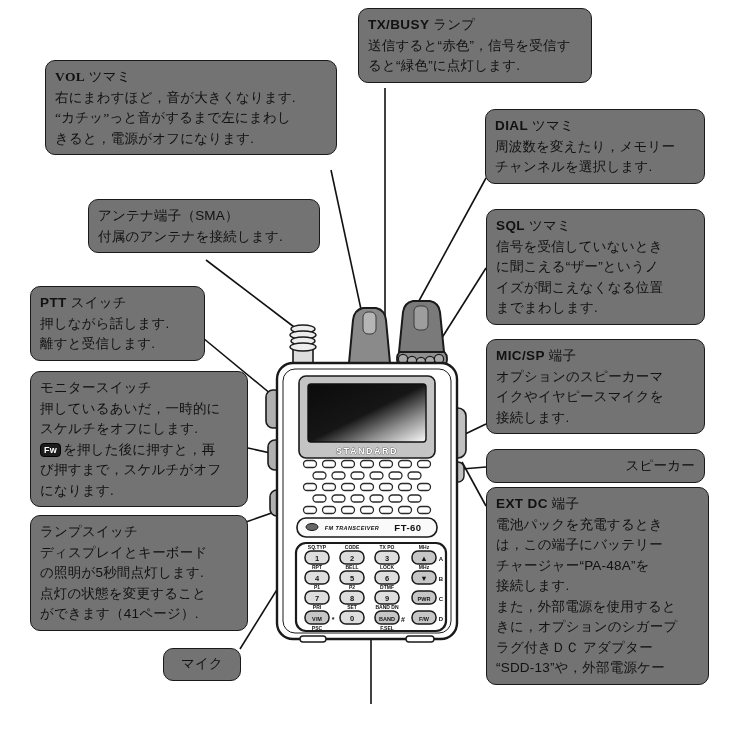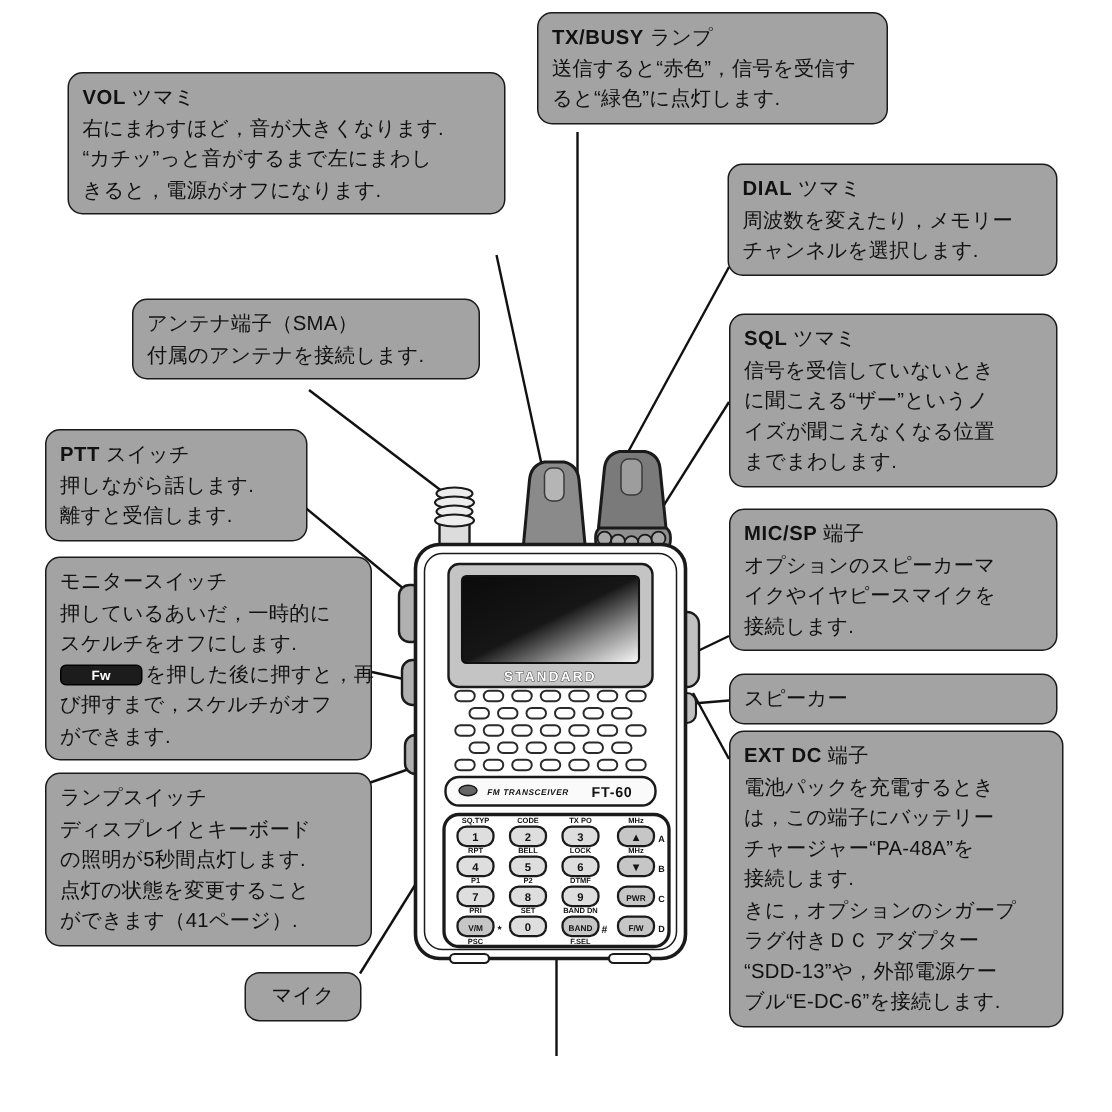--- a/index.html
+++ b/index.html
@@ -1,27 +1,27 @@
 <!DOCTYPE html>
 <html><head>
 <meta charset="utf-8">
 <style>
   html,body{margin:0;padding:0;background:#fff;}
   .page{position:relative;width:741px;height:741px;background:#ffffff;overflow:hidden;
         font-family:"Liberation Sans","DejaVu Sans",sans-serif;color:#111;}
   svg.fig{position:absolute;left:0;top:0;z-index:1;}
-  .callout{position:absolute;z-index:2;background:#a3a3a3;border:1.6px solid #1a1a1a;
+  .callout{position:absolute;z-index:2;background:#737373;border:1.6px solid #1a1a1a;
            border-radius:10px;padding:6px 9px 5px 9px;font-size:13.5px;line-height:20.5px;
            letter-spacing:0.2px;}
   .callout .title .en{font-weight:bold;letter-spacing:0.4px;}
   .callout .ln{white-space:nowrap;}
   .callout.center{text-align:center;padding:5px 0;}
   .fw-key{display:inline-block;background:#1c1c1c;color:#fff;border:1px solid #000;
           border-radius:4px;font-size:9px;font-weight:bold;line-height:12px;
-          padding:0 20px;margin-right:2px;vertical-align:1px;}
+          padding:0 3px;margin-right:2px;vertical-align:1px;}
 </style>
 </head>
 <body>
 
 <div class="page">
 
   <svg class="fig" width="741" height="741" viewBox="0 0 741 741">
     <defs>
       <linearGradient id="scrGrad" x1="0" y1="0" x2="1" y2="1">
         <stop offset="0" stop-color="#0b0b0b"></stop>
@@ -198,21 +198,21 @@
         </g>
     </g>
   </svg>
 
   <div class="callout" style="left:358px;top:8px;width:214px;">
     <div class="title ln"><span class="en">TX/BUSY</span><span> ランプ</span></div>
     <div class="ln">送信すると“赤色”，信号を受信す</div>
     <div class="ln">ると“緑色”に点灯します.</div>
   </div>
 
-  <div class="callout" style="left:45px;top:48px;width:272px;">
+  <div class="callout" style="left:45px;top:60px;width:272px;font-family:Liberation Serif, serif;">
     <div class="title ln"><span class="en">VOL</span><span> ツマミ</span></div>
     <div class="ln">右にまわすほど，音が大きくなります.</div>
     <div class="ln">“カチッ”っと音がするまで左にまわし</div>
     <div class="ln">きると，電源がオフになります.</div>
   </div>
 
   <div class="callout" style="left:485px;top:109px;width:200px;">
     <div class="title ln"><span class="en">DIAL</span><span> ツマミ</span></div>
     <div class="ln">周波数を変えたり，メモリー</div>
     <div class="ln">チャンネルを選択します.</div>
@@ -236,52 +236,52 @@
     <div class="ln">押しながら話します.</div>
     <div class="ln">離すと受信します.</div>
   </div>
 
   <div class="callout" style="left:30px;top:371px;width:198px;">
     <div class="title ln"><span class="en"></span><span>モニタースイッチ</span></div>
     <div class="ln">押しているあいだ，一時的に</div>
     <div class="ln">スケルチをオフにします.</div>
     <div class="ln"><span class="fw-key">Fw</span><span>を押した後に押すと，再</span></div>
     <div class="ln">び押すまで，スケルチがオフ</div>
-    <div class="ln">ができます.</div>
+    <div class="ln">になります.</div>
   </div>
 
   <div class="callout" style="left:30px;top:515px;width:198px;">
     <div class="title ln"><span class="en"></span><span>ランプスイッチ</span></div>
     <div class="ln">ディスプレイとキーボード</div>
     <div class="ln">の照明が5秒間点灯します.</div>
     <div class="ln">点灯の状態を変更すること</div>
     <div class="ln">ができます（41ページ）.</div>
   </div>
 
   <div class="callout" style="left:486px;top:339px;width:199px;">
     <div class="title ln"><span class="en">MIC/SP</span><span> 端子</span></div>
     <div class="ln">オプションのスピーカーマ</div>
     <div class="ln">イクやイヤピースマイクを</div>
     <div class="ln">接続します.</div>
   </div>
 
-  <div class="callout" style="left:486px;top:449px;width:199px;">
+  <div class="callout" style="left:486px;top:449px;width:199px;text-align:right;">
     <div class="title ln"><span>スピーカー</span></div>
   </div>
 
   <div class="callout" style="left:486px;top:487px;width:203px;">
     <div class="title ln"><span class="en">EXT DC</span><span> 端子</span></div>
     <div class="ln">電池パックを充電するとき</div>
     <div class="ln">は，この端子にバッテリー</div>
     <div class="ln">チャージャー“PA-48A”を</div>
     <div class="ln">接続します.</div>
+    <div class="ln">また，外部電源を使用すると</div>
     <div class="ln">きに，オプションのシガープ</div>
     <div class="ln">ラグ付きＤＣ アダプター</div>
     <div class="ln">“SDD-13”や，外部電源ケー</div>
-    <div class="ln">ブル“E-DC-6”を接続します.</div>
   </div>
 
   <div class="callout center" style="left:163px;top:648px;width:76px;">
     <div class="title ln">マイク</div>
   </div>
 
   <div class="callout center" style="left:310px;top:703px;width:104px;margin-top:47px;">
     <div class="title ln">キーボード</div>
   </div>
 

